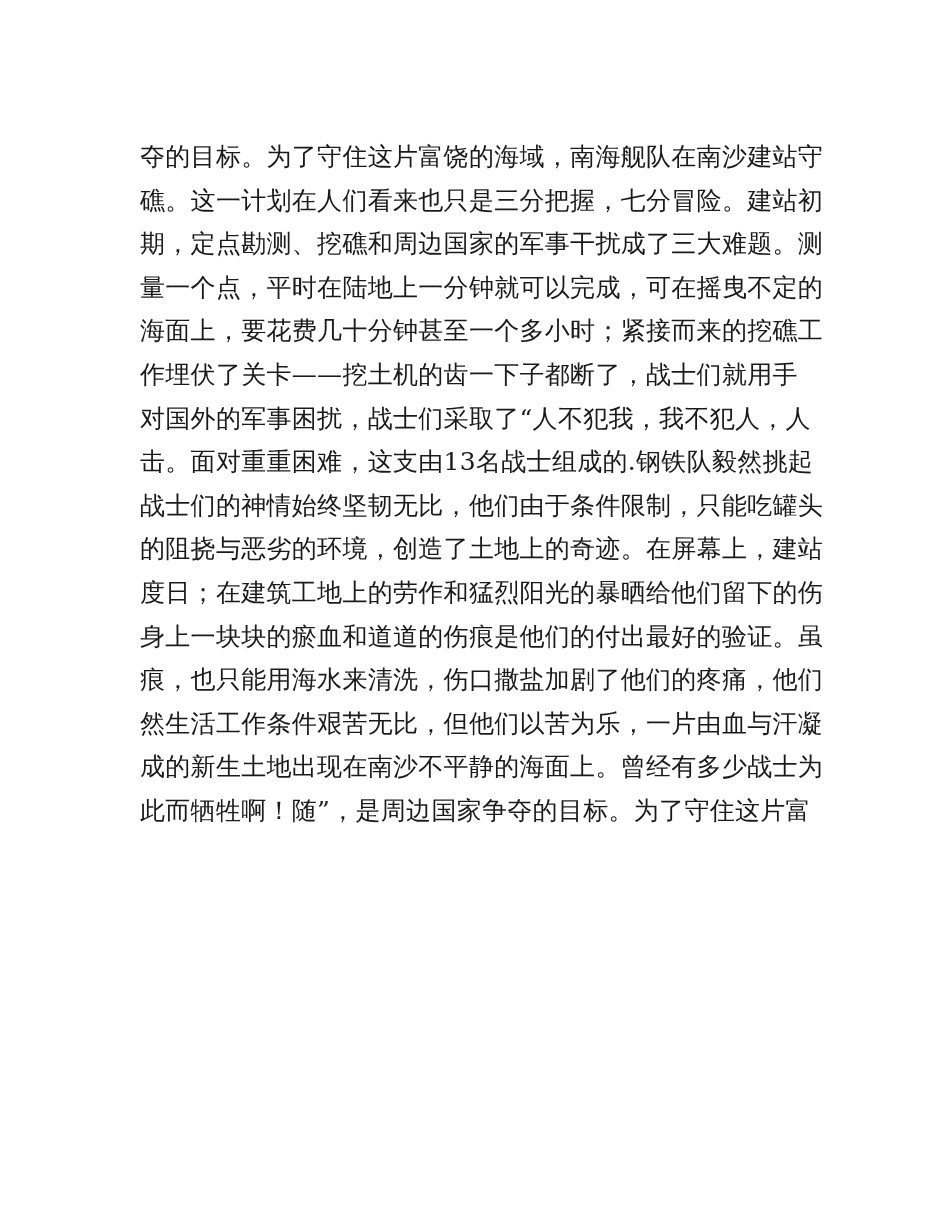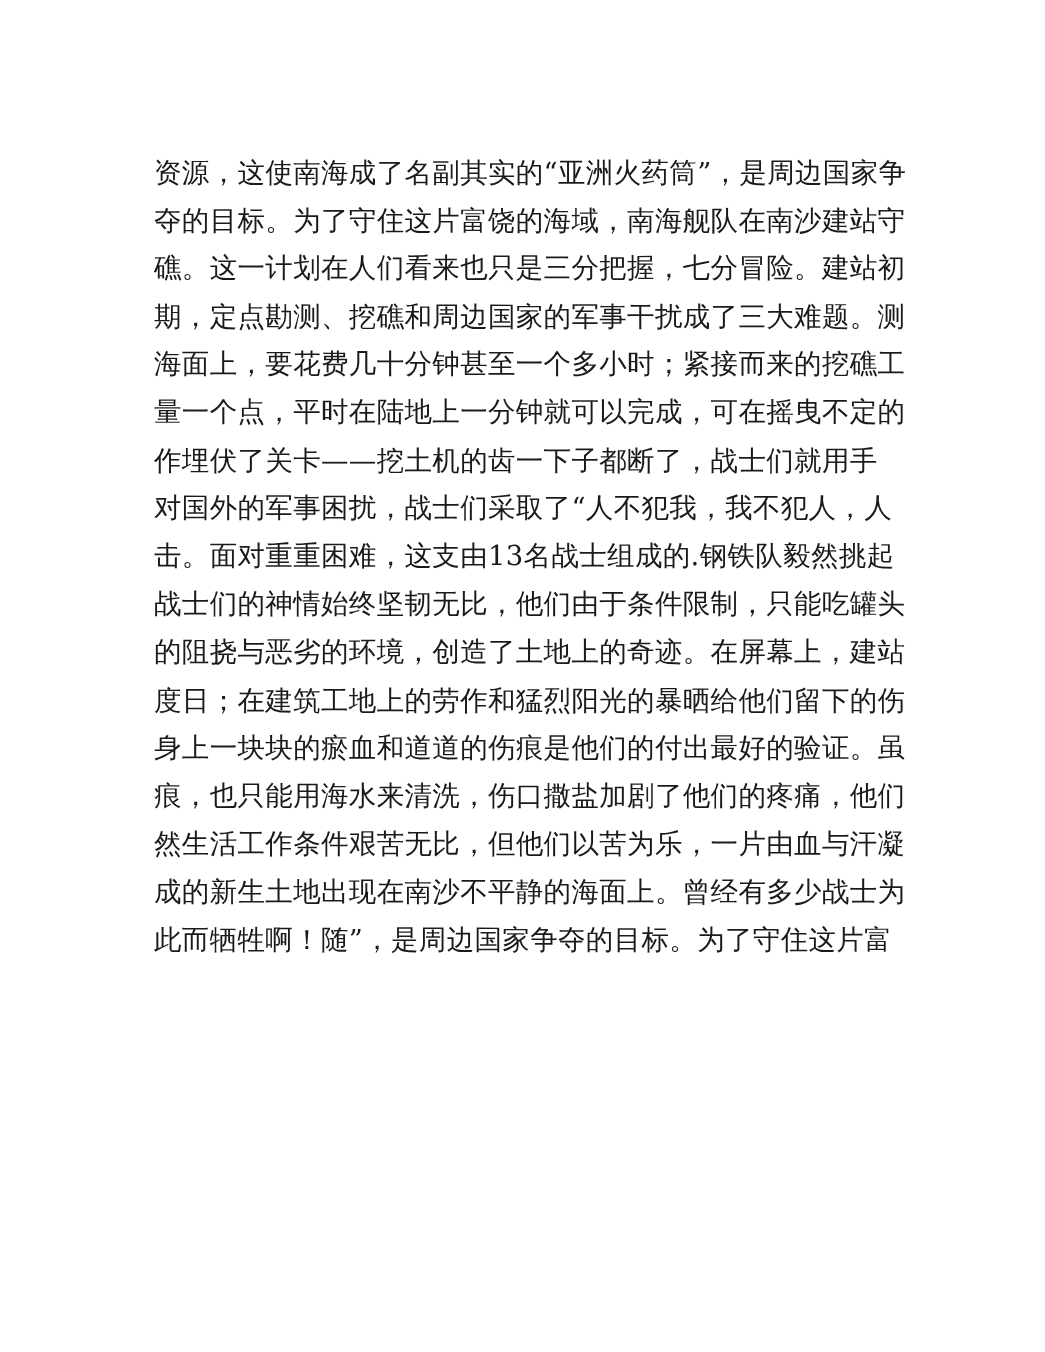--- a/index.html
+++ b/index.html
@@ -38,26 +38,25 @@
       color: #1a1a1a;
       white-space: nowrap;
       letter-spacing: 0.3px;
     }
   </style>
 </head>
 <body>
 
 <div class="page">
   <div class="body-text">
-    <span class="line">资源，这使南海成了名副其实的“亚洲火药筒”，是周边国家争</span>
     <span class="line">夺的目标。为了守住这片富饶的海域，南海舰队在南沙建站守</span>
     <span class="line">礁。这一计划在人们看来也只是三分把握，七分冒险。建站初</span>
     <span class="line">期，定点勘测、挖礁和周边国家的军事干扰成了三大难题。测</span>
+    <span class="line">量一个点，平时在陆地上一分钟就可以完成，可在摇曳不定的</span>
     <span class="line">海面上，要花费几十分钟甚至一个多小时；紧接而来的挖礁工</span>
-    <span class="line">量一个点，平时在陆地上一分钟就可以完成，可在摇曳不定的</span>
     <span class="line">作埋伏了关卡——挖土机的齿一下子都断了，战士们就用手</span>
     <span class="line">对国外的军事困扰，战士们采取了“人不犯我，我不犯人，人</span>
     <span class="line">击。面对重重困难，这支由13名战士组成的.钢铁队毅然挑起</span>
     <span class="line">战士们的神情始终坚韧无比，他们由于条件限制，只能吃罐头</span>
     <span class="line">的阻挠与恶劣的环境，创造了土地上的奇迹。在屏幕上，建站</span>
     <span class="line">度日；在建筑工地上的劳作和猛烈阳光的暴晒给他们留下的伤</span>
     <span class="line">身上一块块的瘀血和道道的伤痕是他们的付出最好的验证。虽</span>
     <span class="line">痕，也只能用海水来清洗，伤口撒盐加剧了他们的疼痛，他们</span>
     <span class="line">然生活工作条件艰苦无比，但他们以苦为乐，一片由血与汗凝</span>
     <span class="line">成的新生土地出现在南沙不平静的海面上。曾经有多少战士为</span>

